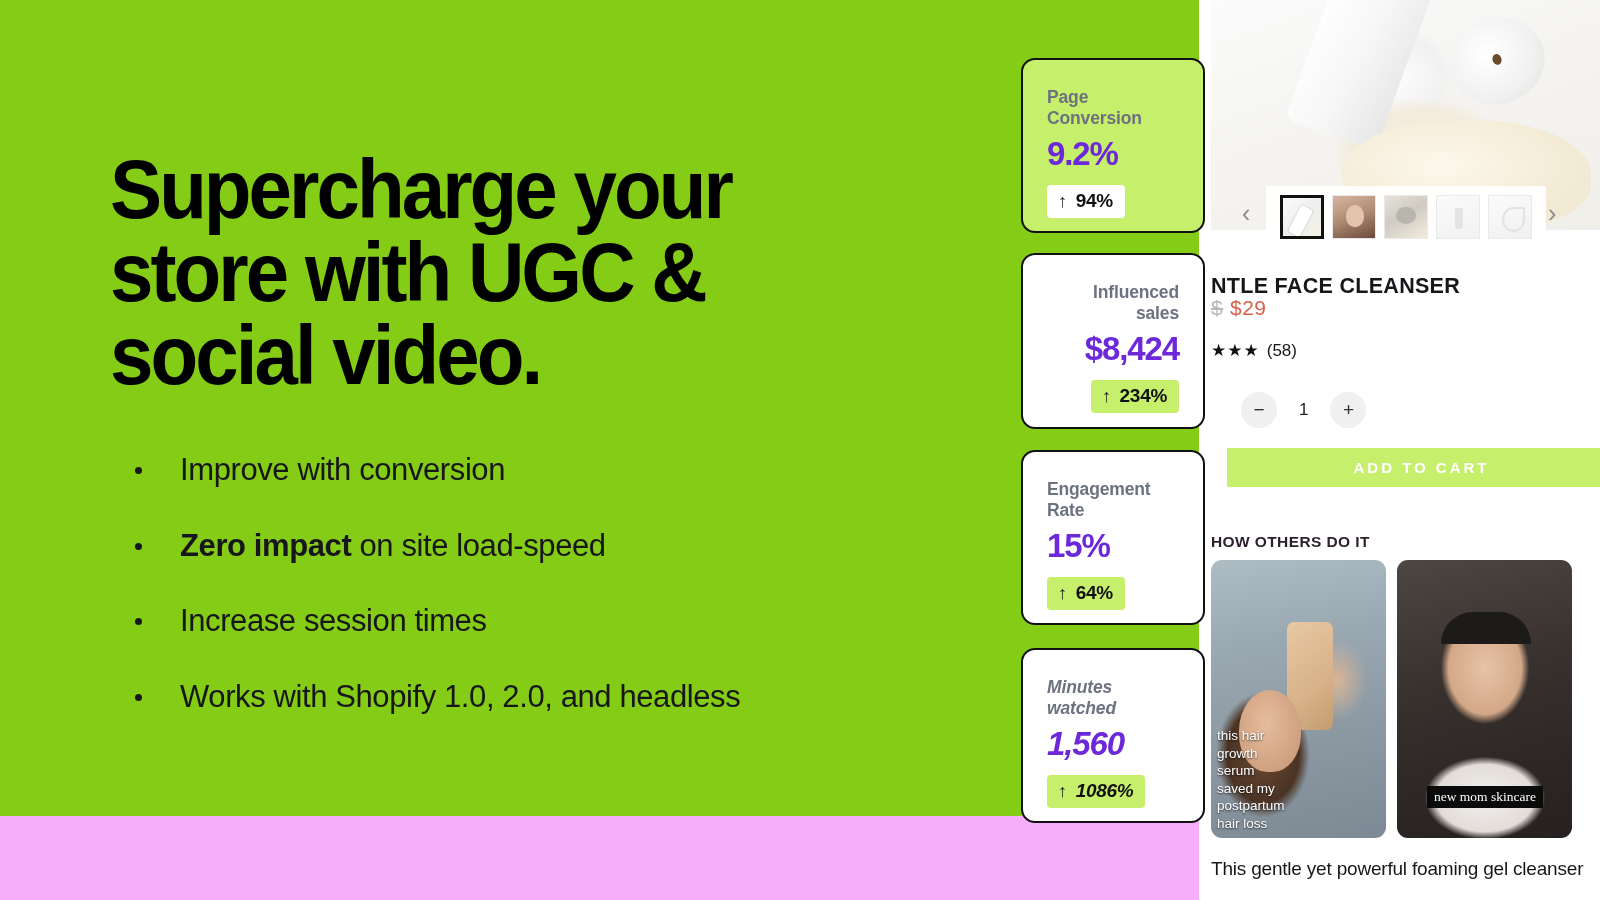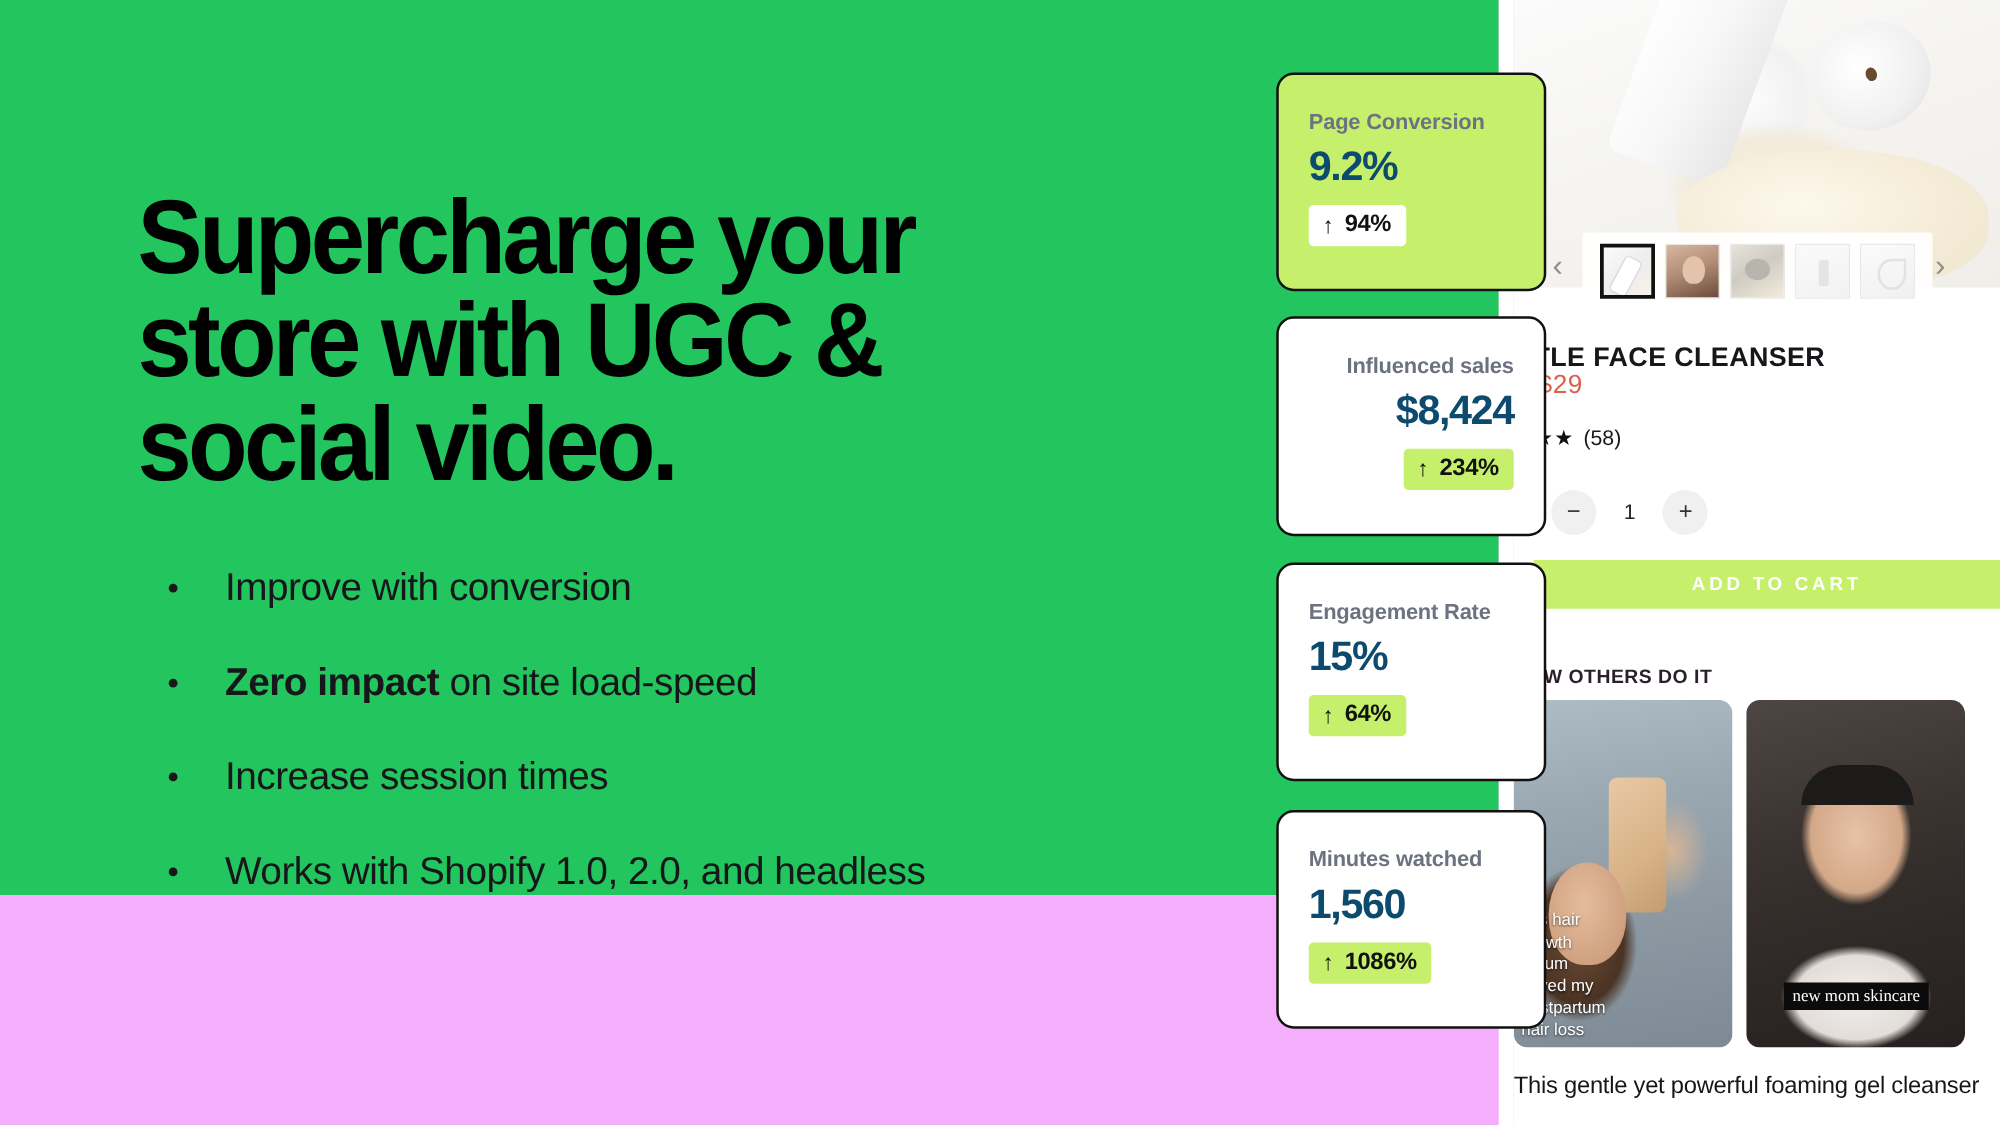--- a/index.html
+++ b/index.html
@@ -5,22 +5,22 @@
   * { margin:0; padding:0; box-sizing:border-box; }
   html, body { width:1600px; height:900px; overflow:hidden; }
   body {
     font-family:"Liberation Sans", sans-serif;
     background:#F4AEFC;
     position:relative;
   }
 
   
   #left-panel {
-    position:absolute; left:0; top:0; width:1199px; height:716px;
-    background:#22c55e;
+    position:absolute; left:0; top:0; width:1199px; height:816px;
+    background:#84cc16;
     padding-left:11px;
   }
   #headline {
     position:absolute; left:110px; top:148px; width:760px;
     font-family:"Liberation Sans", sans-serif;
     font-weight:700;
     font-size:84px;
     line-height:0.99;
     letter-spacing:-3.2px;
     color:#000;
@@ -45,45 +45,45 @@
     position:absolute; left:7px; top:15px;
     width:7px; height:7px; border-radius:50%;
     background:#17161a;
   }
   #bullet-list li b { font-weight:700; }
 
   
   .stat-card {
     position:absolute;
     left:1021px;
-    width:216px;
+    width:184px;
     border:2.5px solid #111;
     border-radius:14px;
     padding:27px 24px 22px 24px;
     background:#fff;
     z-index:6;
   }
   .stat-card.green { background:#C6EF6C; }
   #card-conversion { top:58px;  height:175px; }
   #card-sales      { top:253px; height:176px;text-align:right; }
   #card-engagement { top:450px; height:175px; }
-  #card-minutes    { top:648px; height:175px; }
+  #card-minutes    { top:648px; height:175px;font-style:italic; }
 
   .stat-label {
     font-size:17.5px;
     font-weight:700;
     color:#6d7280;
     letter-spacing:-0.15px;
     margin-bottom:7px;
   }
   .stat-card.green .stat-label { color:#6d7280; }
   .stat-value {
     font-size:33px;
     font-weight:700;
-    color:#0c4a6e;
+    color:#6d28d9;
     letter-spacing:-1.1px;
     line-height:1.1;
     margin-bottom:13px;
   }
   .stat-delta {
     display:inline-flex; align-items:center; gap:9px;
     background:#C6EF6C;
     padding:5px 12px 6px 11px;
     border-radius:4px;
     font-size:19px;

